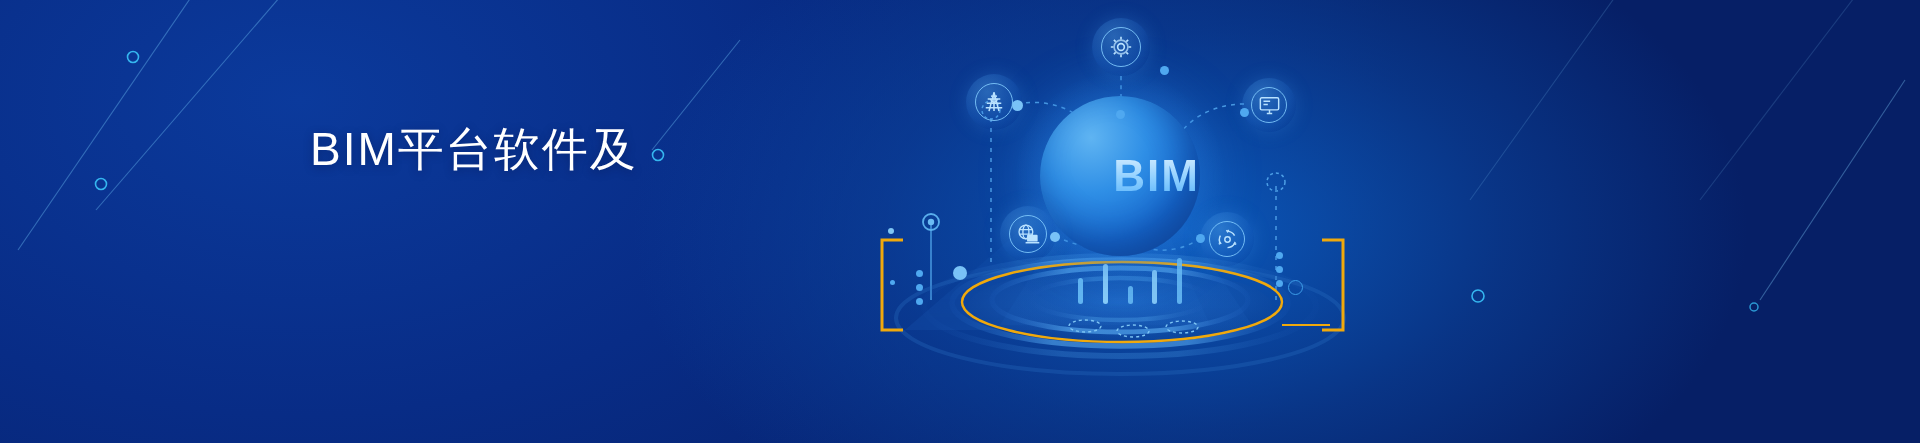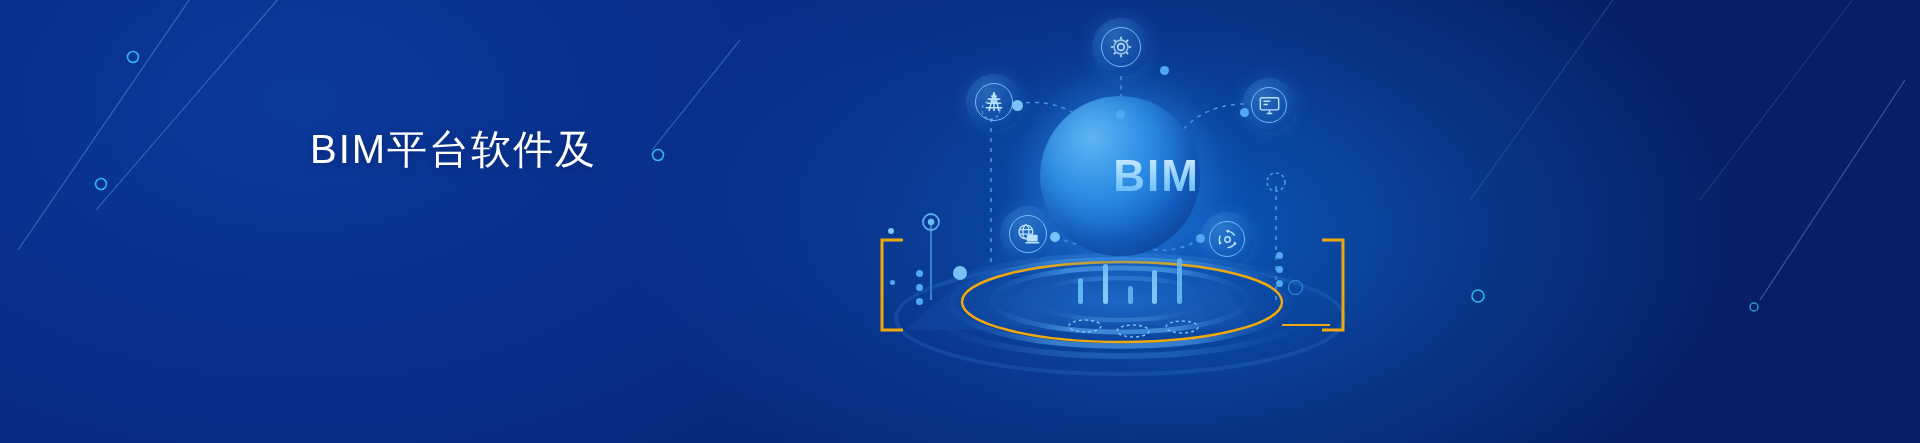--- a/index.html
+++ b/index.html
@@ -11,21 +11,21 @@
       linear-gradient(115deg,#052064 0%,#0a3296 45%,#07266f 100%);
     font-family:"Liberation Sans","DejaVu Sans",sans-serif;
   }
   .layer{position:absolute;inset:0;}
   svg{display:block;}
 
   
   .headline{
     position:absolute;left:310px;top:112px;z-index:40;
     color:#ffffff;letter-spacing:2px;line-height:74px;
-    font-weight:300;font-size:40px;
+    font-weight:300;font-size:46px;
     text-shadow:0 2px 10px rgba(0,20,70,.45);
     white-space:nowrap;
   }
   .headline .l2{letter-spacing:1.5px;}
 
   
   .sphere{
     position:absolute;left:1040px;top:96px;width:160px;height:160px;border-radius:50%;
     background:radial-gradient(circle at 32% 26%, #5fb4f2 0%, #2f8fe6 34%, #1669cf 66%, #1257b5 100%);
     box-shadow:0 0 46px 14px rgba(40,130,225,.38), inset -10px -14px 34px rgba(8,40,110,.45);

